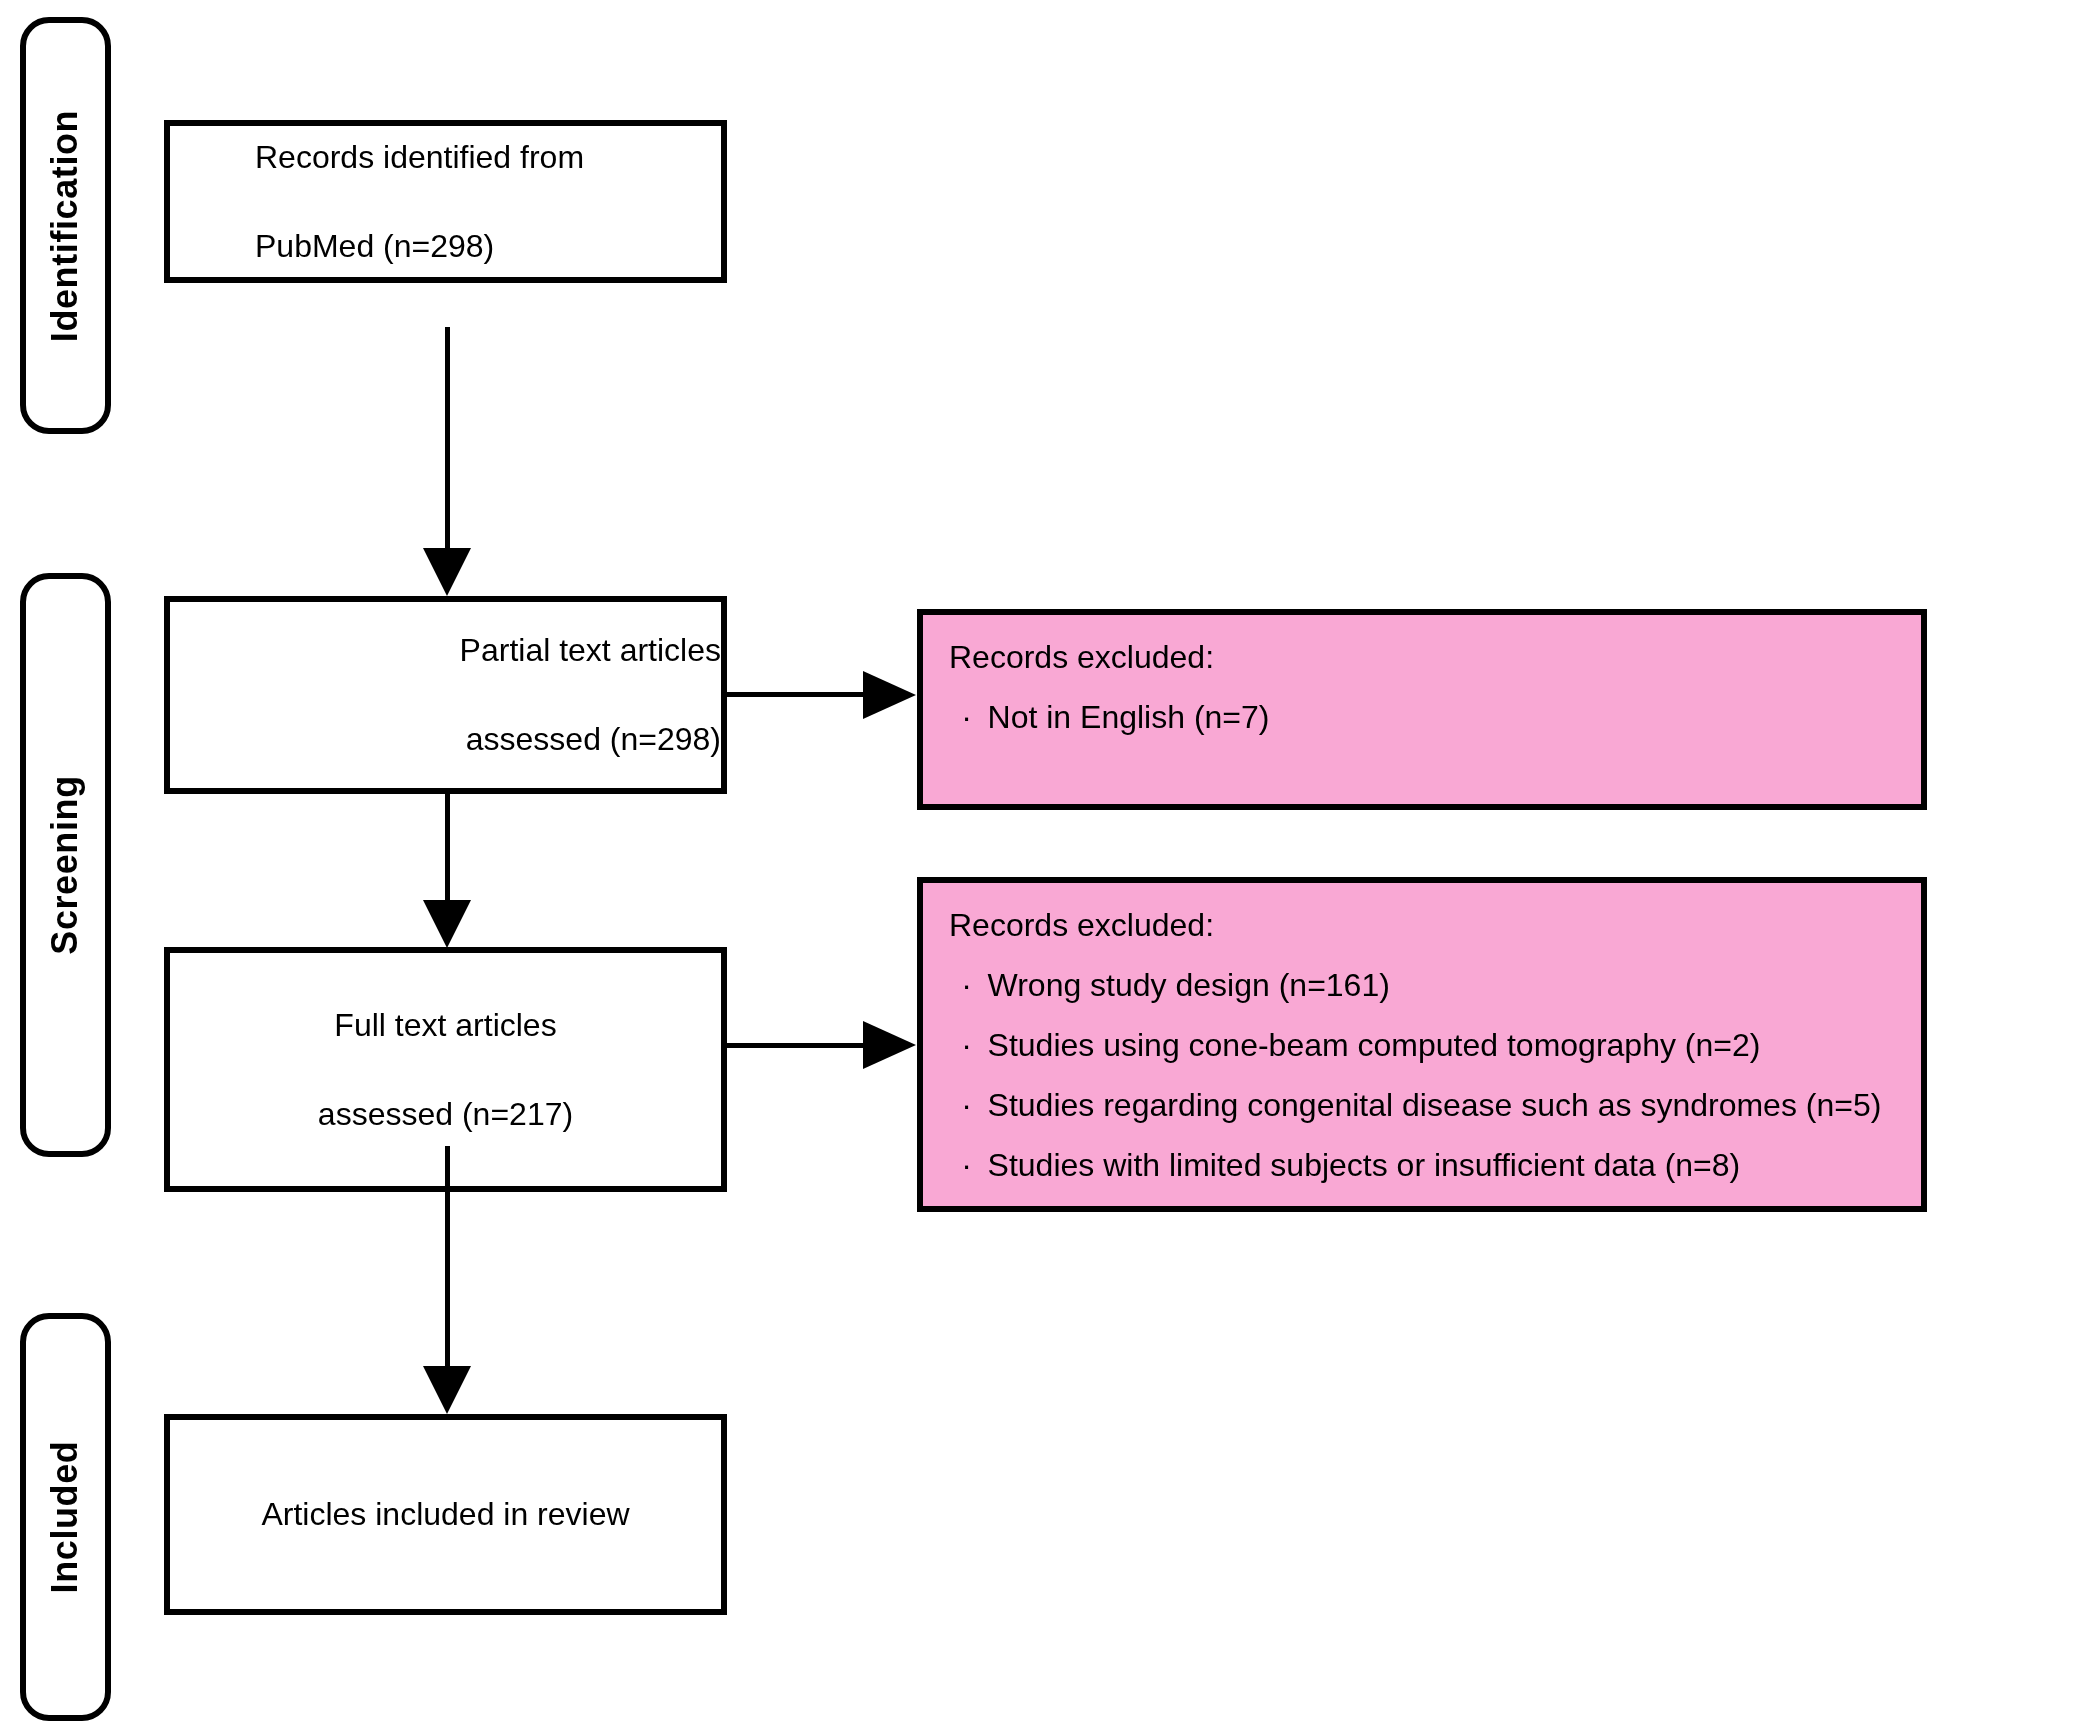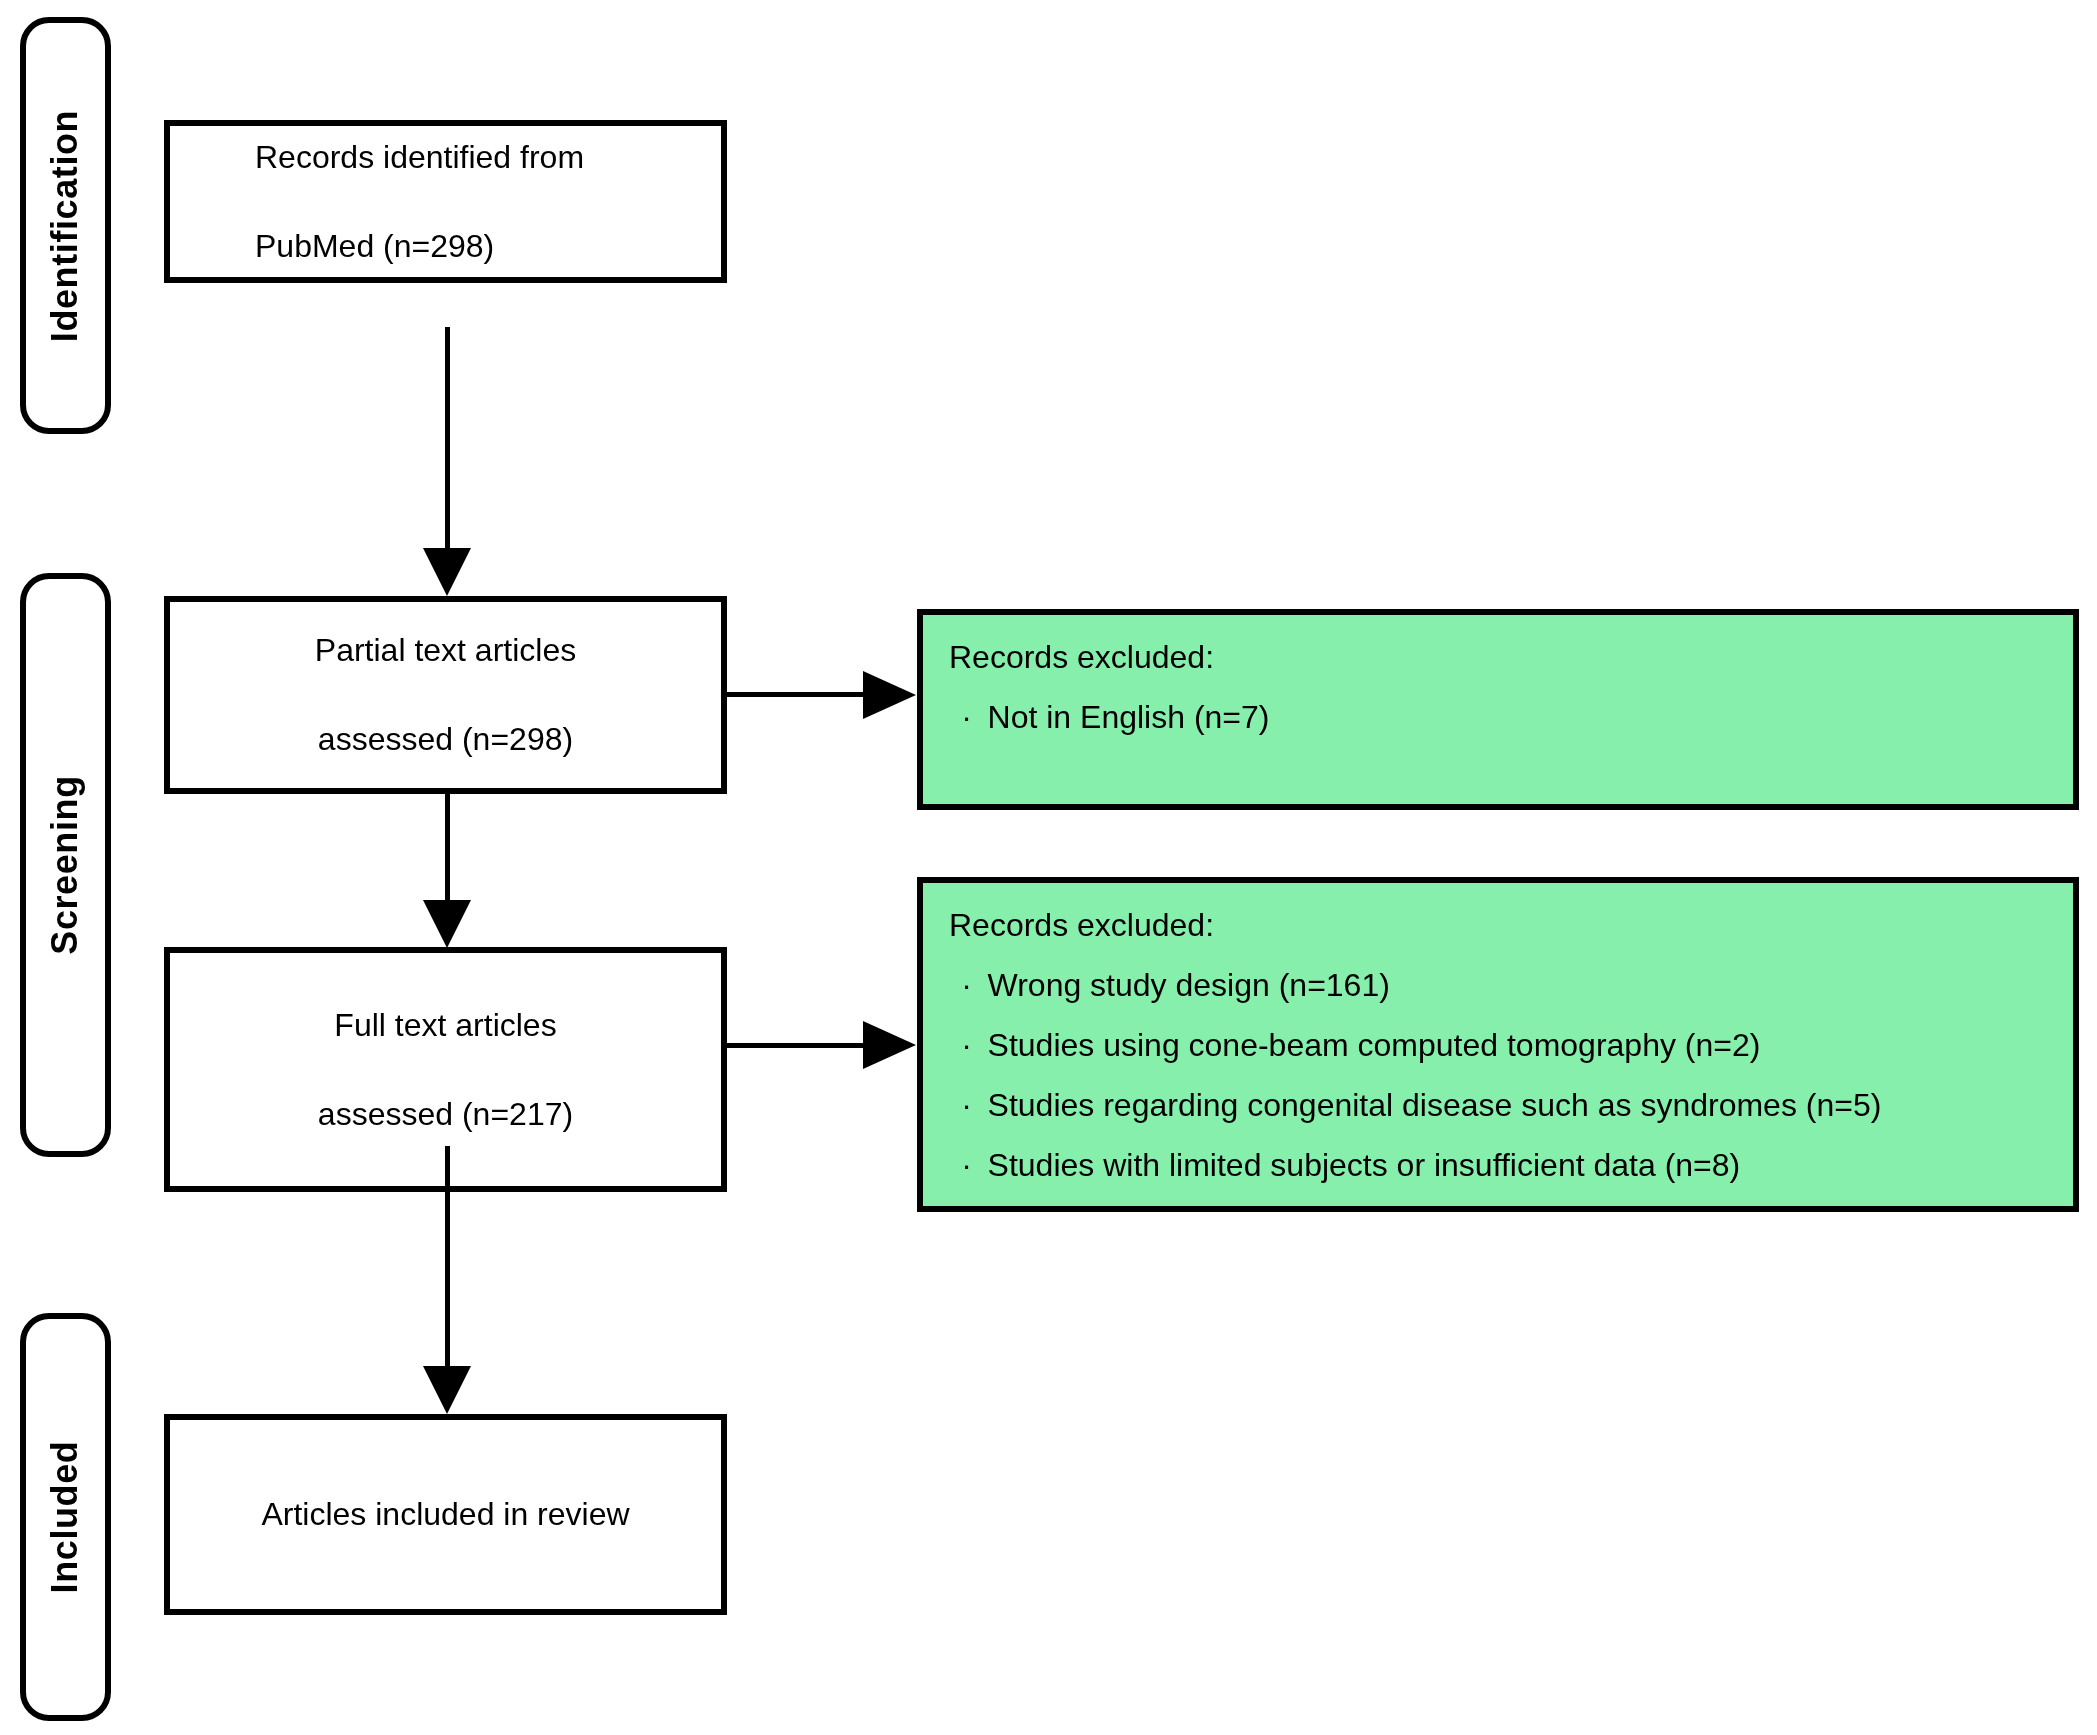--- a/index.html
+++ b/index.html
@@ -55,32 +55,32 @@
     justify-content: center;
     font-size: 32px;
   }
   .fbox .fline {
     line-height: 89px;
     white-space: nowrap;
   }
   .fbox.align-left   { padding-left: 85px; text-align: left; }
   .fbox.align-center { text-align: center; }
   #fbox-records  { top: 120px;  height: 163px; }
-  #fbox-partial  { top: 596px; height: 198px; }
+  #fbox-partial  { top: 596px; height: 198px; text-align: right; }
   #fbox-fulltext { top: 947px; height: 245px; }
   #fbox-included { top: 1414px; height: 201px; }
 
   
   .xbox {
     position: absolute;
     left: 917px;
-    width: 1162px;
+    width: 1010px;
     box-sizing: border-box;
     border: 6.7px solid #000000;
-    background: #86efac;
+    background: #f9a8d4;
     font-size: 32px;
   }
   #xbox-screen1 { top: 609px; height: 201px; }
   #xbox-screen2 { top: 877px; height: 335px; }
   .xbox-inner { padding: 12.3px 15.6px 0 26px; }
   .xtitle {
     line-height: 60px;
     white-space: nowrap;
   }
   .xitem {

